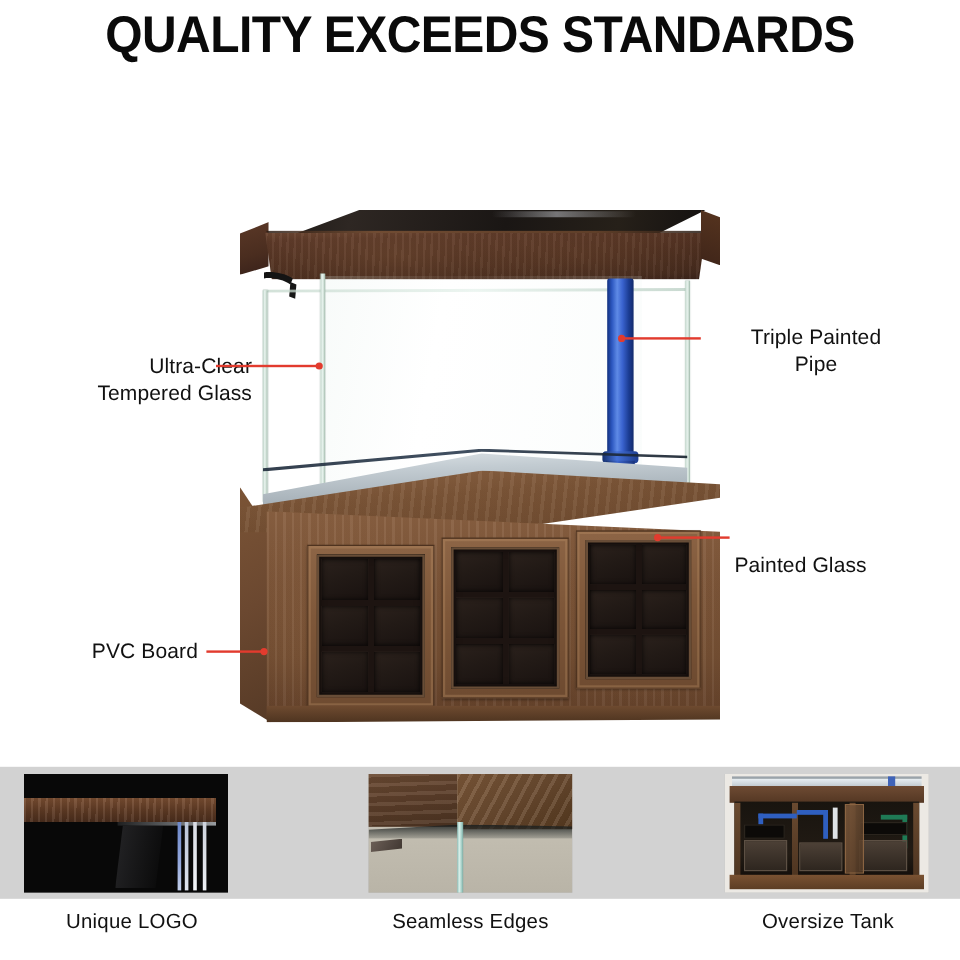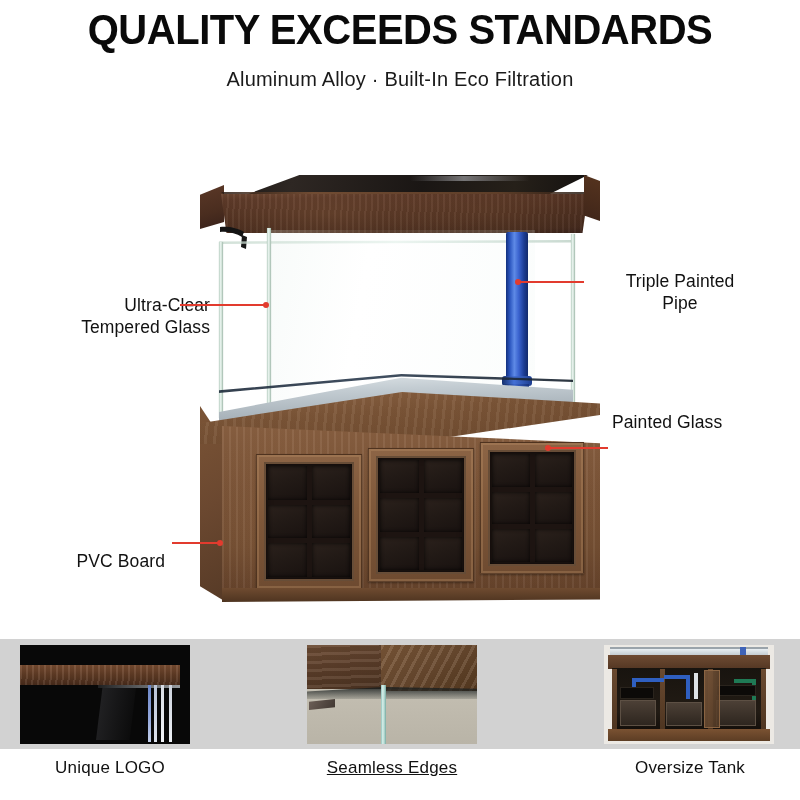--- a/index.html
+++ b/index.html
@@ -326,30 +326,29 @@
     position:absolute; left:100px; top:25px; width:16px; height:58px;
     background:linear-gradient(100deg,rgba(120,86,58,.92),rgba(80,56,36,.85));
     border:1px solid #8a6442;
   }
 
   .cap{
     position:absolute; top:758px; width:260px; text-align:center;
     font-size:17px; color:#111; letter-spacing:.2px;
   }
   .cap.c1{ left:-20px; }
-  .cap.c2{ left:262px;text-decoration:underline; }
+  .cap.c2{ left:262px; }
   .cap.c3{ left:560px; }
 </style>
 </head>
 <body>
 
 <div id="header">
   <div id="title">QUALITY EXCEEDS STANDARDS</div>
   <div id="subtitle">
-    <div class="sub-line">Aluminum Alloy · Built-In Eco Filtration</div>
   </div>
 </div>
 
 <div id="scene">
 
   <div class="hood-wrap">
     <div class="hood-left"></div>
     <div class="hood-top"></div>
     <div class="hood-top-sheen"></div>
     <div class="hood-lip"></div>
@@ -428,25 +427,25 @@
 <div class="callout r" style="left:20px; top:294px; width:190px;">Ultra-Clear
 Tempered Glass</div>
 <div class="lead" style="left:180px; top:304px; width:86px;"></div>
 <div class="lead-dot" style="left:263px; top:302px;"></div>
 
 <div class="callout c" style="left:585px; top:270px; width:190px;">Triple Painted
 Pipe</div>
 <div class="lead" style="left:518px; top:281px; width:66px;"></div>
 <div class="lead-dot" style="left:515px; top:279px;"></div>
 
-<div class="callout l" style="left:612px; top:411px; width:180px;">Painted Glass</div>
+<div class="callout l" style="left:612px; top:460px; width:180px;">Painted Glass</div>
 <div class="lead" style="left:548px; top:447px; width:60px;"></div>
 <div class="lead-dot" style="left:545px; top:445px;"></div>
 
-<div class="callout r" style="left:20px; top:550px; width:145px;text-align:right;">PVC Board</div>
+<div class="callout r" style="left:20px; top:531px; width:145px;text-align:right;">PVC Board</div>
 <div class="lead" style="left:172px; top:542px; width:48px;"></div>
 <div class="lead-dot" style="left:217px; top:540px;"></div>
 
 <div id="strip">
 
   <div class="thumb t1">
     <div class="t1-bg"></div>
     <div class="t1-band"></div>
     <div class="t1-edge"></div>
     <div class="t1-refl"></div>

